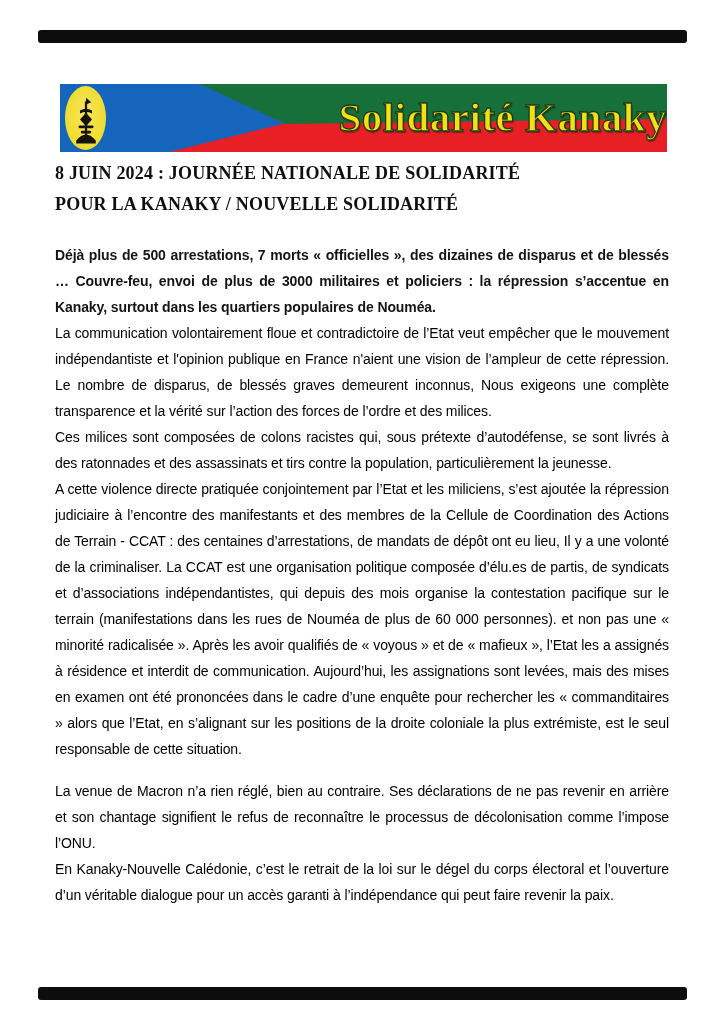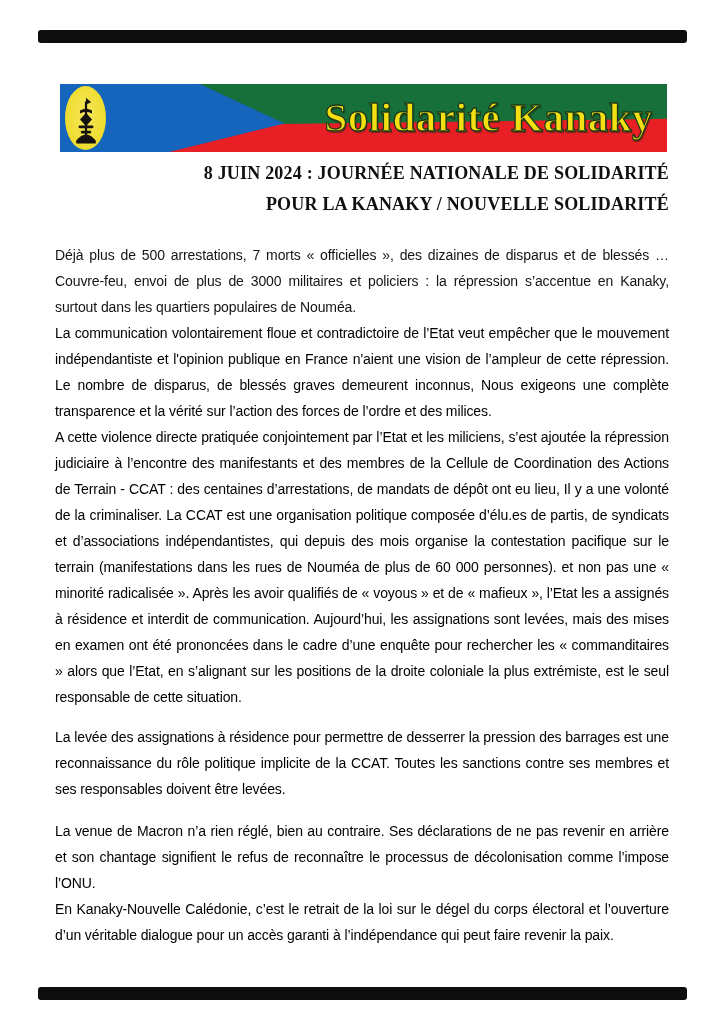--- a/index.html
+++ b/index.html
@@ -66,21 +66,20 @@
     justify-content: center;
   }
   .banner .emblem svg {
     display: block;
     margin-bottom: 3px;
   }
   .banner-title {
     position: absolute;
     inset: 0;
     text-align: right;
-    padding-right: 14px;
     line-height: 66px;
     font-family: "Liberation Serif", serif;
     font-weight: 700;
     font-size: 41px;
     letter-spacing: 0.5px;
     color: #f4e012;
     -webkit-text-stroke: 1.3px #1d3a17;
     text-shadow: 1px 2px 1px rgba(25, 45, 18, 0.55);
     white-space: nowrap;
   }
@@ -92,33 +91,33 @@
     top: 158px;
     width: 614px;
     color: #1c1c1c;
   }
   h1.doc-title {
     margin: 0 0 22px 0;
     font-family: "Liberation Serif", serif;
     font-weight: 700;
     font-size: 18px;
     line-height: 31px;
-    text-align: right;
+    text-align: left;
     color: #101010;
     letter-spacing: 0.2px;
   }
   .body-text p {
     margin: 0;
     font-size: 14px;
     line-height: 26px;
     letter-spacing: -0.1px;
     text-align: justify;
     color: #000000;
   }
-  .body-text p.lead-bold { font-weight: 400; color: #141414; }
+  .body-text p.lead-bold { font-weight: 700; color: #141414; }
   .body-text p.gap-lg { }
   .body-text p.gap-md { margin-top: 14px; }
   .body-text p.gap-sm { margin-top: 16px; }
 </style>
 </head>
 <body>
 
 <div class="page">
 
   <div class="scan-bar top"></div>
@@ -144,22 +143,22 @@
 
   <div class="content">
     <h1 class="doc-title">
       <span>8 JUIN 2024 : JOURNÉE NATIONALE DE SOLIDARITÉ</span><br>
       <span>POUR LA KANAKY / NOUVELLE SOLIDARITÉ</span>
     </h1>
 
     <div class="body-text">
       <p class="lead-bold">Déjà plus de 500 arrestations, 7 morts « officielles », des dizaines de disparus et de blessés … Couvre-feu, envoi de plus de 3000 militaires et policiers : la répression s’accentue en Kanaky, surtout dans les quartiers populaires de Nouméa.</p>
       <p>La communication volontairement floue et contradictoire de l’Etat veut empêcher que le mouvement indépendantiste et l'opinion publique en France n'aient une vision de l’ampleur de cette répression. Le nombre de disparus, de blessés graves demeurent inconnus, Nous exigeons une complète transparence et la vérité sur l’action des forces de l’ordre et des milices.</p>
+      <p>Ces milices sont composées de colons racistes qui, sous prétexte d’autodéfense, se sont livrés à des ratonnades et des assassinats et tirs contre la population, particulièrement la jeunesse.</p>
       <p class="gap-lg">A cette violence directe pratiquée conjointement par l’Etat et les miliciens, s’est ajoutée la répression judiciaire à l’encontre des manifestants et des membres de la Cellule de Coordination des Actions de Terrain - CCAT : des centaines d’arrestations, de mandats de dépôt ont eu lieu, Il y a une volonté de la criminaliser. La CCAT est une organisation politique composée d’élu.es de partis, de syndicats et d’associations indépendantistes, qui depuis des mois organise la contestation pacifique sur le terrain (manifestations dans les rues de Nouméa de plus de 60 000 personnes). et non pas une « minorité radicalisée ». Après les avoir qualifiés de « voyous » et de « mafieux », l’Etat les a assignés à résidence et interdit de communication. Aujourd’hui, les assignations sont levées, mais des mises en examen ont été prononcées dans le cadre d’une enquête pour rechercher les « commanditaires » alors que l’Etat, en s’alignant sur les positions de la droite coloniale la plus extrémiste, est le seul responsable de cette situation.</p>
-      <p class="gap-md">La levée des assignations à résidence pour permettre de desserrer la pression des barrages est une reconnaissance du rôle politique implicite de la CCAT. Toutes les sanctions contre ses membres et ses responsables doivent être levées.</p>
       <p class="gap-sm">La venue de Macron n’a rien réglé, bien au contraire. Ses déclarations de ne pas revenir en arrière et son chantage signifient le refus de reconnaître le processus de décolonisation comme l’impose l’ONU.</p>
       <p>En Kanaky-Nouvelle Calédonie, c’est le retrait de la loi sur le dégel du corps électoral et l’ouverture d’un véritable dialogue pour un accès garanti à l’indépendance qui peut faire revenir la paix.</p>
     </div>
   </div>
 
   <div class="scan-bar bottom"></div>
 
 </div>
 
 </body></html>

